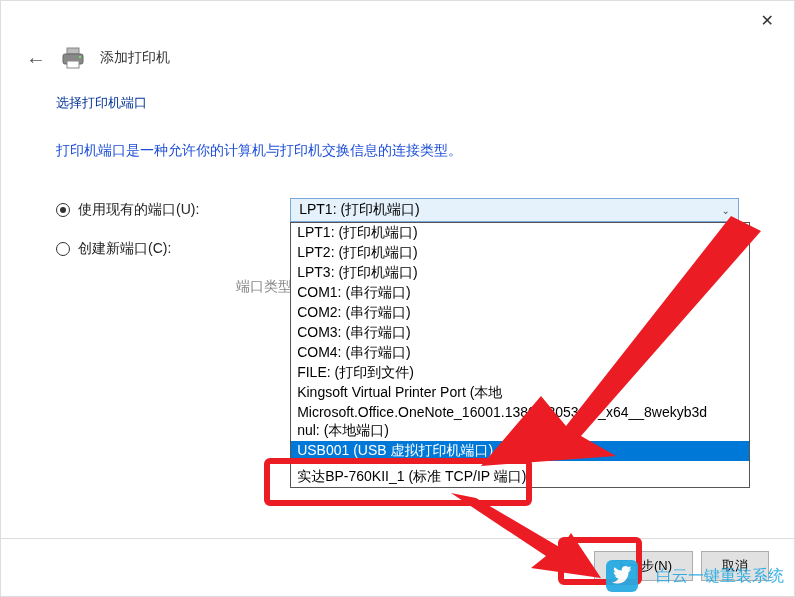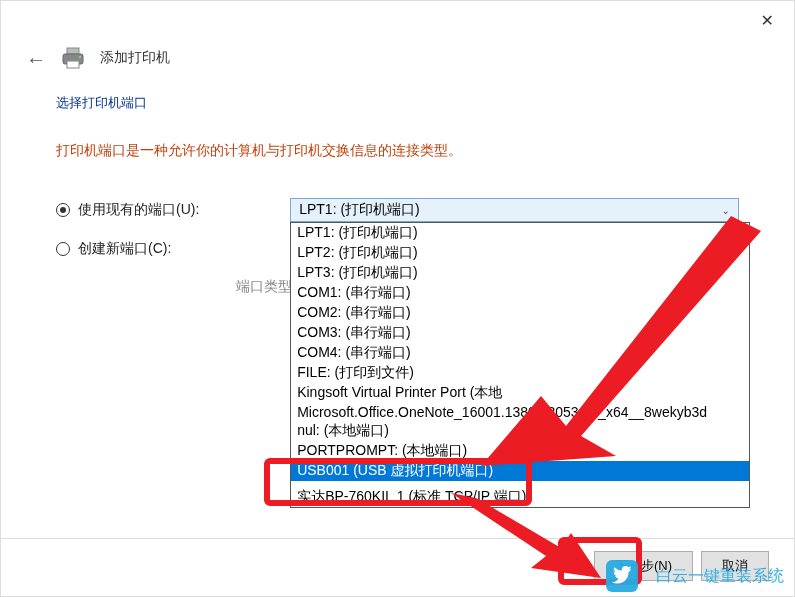--- a/index.html
+++ b/index.html
@@ -45,21 +45,21 @@
     .content {
       padding: 25px 55px 0 55px;
     }
     .subtitle {
       color: #003399;
       font-size: 13px;
       font-weight: 400;
       margin-bottom: 30px;
     }
     .description {
-      color: #c2410c;
+      color: #1d4ed8;
       font-size: 14px;
       margin-bottom: 38px;
     }
     .option-row {
       display: flex;
       align-items: center;
       margin-bottom: 18px;
     }
     .radio-group {
       width: 240px;
@@ -230,21 +230,20 @@
           <div class="dropdown-item">LPT2: (打印机端口)</div>
           <div class="dropdown-item">LPT3: (打印机端口)</div>
           <div class="dropdown-item">COM1: (串行端口)</div>
           <div class="dropdown-item">COM2: (串行端口)</div>
           <div class="dropdown-item">COM3: (串行端口)</div>
           <div class="dropdown-item">COM4: (串行端口)</div>
           <div class="dropdown-item">FILE: (打印到文件)</div>
           <div class="dropdown-item">Kingsoft Virtual Printer Port (本地</div>
           <div class="dropdown-item">Microsoft.Office.OneNote_16001.13801.20534.0_x64__8wekyb3d</div>
           <div class="dropdown-item">nul: (本地端口)</div>
-          <div class="dropdown-item">PORTPROMPT: (本地端口)</div>
           <div class="dropdown-item selected">USB001 (USB 虚拟打印机端口)</div>
           <div style="height: 6px;"></div>
           <div class="dropdown-item">实达BP-760KII_1 (标准 TCP/IP 端口)</div>
         </div>
     </div>
   </div>
 
   <div class="option-row">
     <div class="radio-group">
       <span class="radio"></span>

